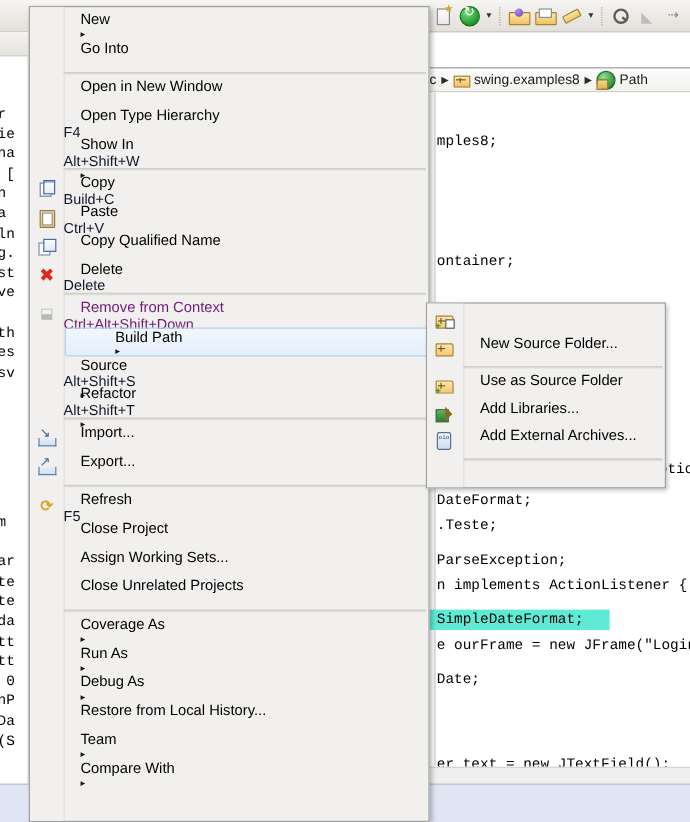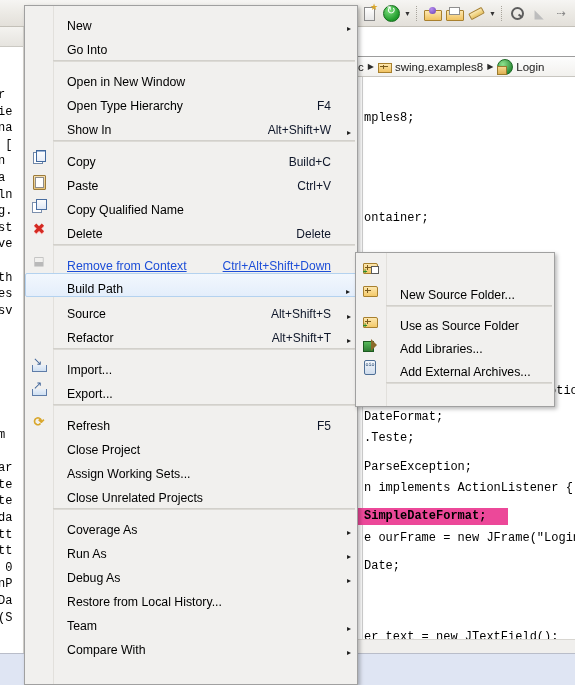--- a/index.html
+++ b/index.html
@@ -71,21 +71,21 @@
   }
   .code {
     position: absolute; left: 0px; top: 0px;
     font-family: "Liberation Mono", monospace;
     font-size: 12px;
     line-height: 16.6px;
     white-space: pre;
     color: #000000;
   }
   .code .ln { display: block; height: 16.6px; padding-left: 8px; }
-  .code .hl { background: #ec4899; font-weight: bold; }
+  .code .hl { background: #5eead4; }
 
   .editor-hscroll {
     position: absolute; left: 356px; top: 639px;
     width: 219px; height: 14px;
     background: #f0efed;
     border-top: 1px solid #d8d6d1;
   }
   .bottom-panel {
     position: absolute; left: 356px; top: 653px;
     width: 219px; height: 32px;
@@ -141,48 +141,50 @@
     background: #f1f0ee;
   }
   .menu .railline {
     position: absolute; left: 28px; top: 0; bottom: 0;
     width: 1px; background: #e2e0dc;
   }
   .menu-inner { position: relative; padding: 3px 0; }
 
   .mi {
     position: relative;
-    display: flex; align-items: flex-end;
+    display: flex; align-items: flex-start;
     height: 24px;
     padding-left: 28px;
     padding-right: 6px;
     box-sizing: border-box;
     white-space: nowrap;
+    flex-direction: column;
   }
   .mi.h22 { height: 23px; }
   .mi-icon {
     position: absolute; left: 4px; top: 50%;
     transform: translateY(-50%);
     width: 20px; height: 18px;
     display: flex; align-items: center; justify-content: center;
     font-size: 13px; line-height: 1;
   }
   .mi-label { padding-left: 14px; flex: 1 1 auto; }
   .mi-accel { color: #0f172a; font-size: 12px; padding-right: 2px; }
   .mi-sub {
     font-size: 8px; color: #1a1a1a; width: 12px;
     text-align: right; padding-left: 6px;
   }
   .mi.disabled .mi-label,
-  .mi.disabled .mi-accel { color: #1d4ed8; text-decoration: underline; }
+  .mi.disabled .mi-accel { color: #701a75; }
   .mi.sel {
     background: linear-gradient(to bottom, #f2f7fd, #e4eefb);
     border: 1px solid #b4d2ef;
     border-radius: 2px;
     padding-left: 27px;
+    margin-left: 29px;
   }
   .sep {
     height: 1px; margin: 3px 2px 3px 28px;
     background: #dcdad5;
     border-top: 1px solid #d2d0cb;
   }
 
   .menu-sub {
     left: 355px; top: 252px;
     width: 200px; height: 155px;
@@ -434,21 +436,21 @@
       <span>c</span>
     </span>
     <span class="bc-sep">▶</span>
     <span class="bc-seg">
       <span class="bc-ico bc-pkg"></span>
       <span>swing.examples8</span>
     </span>
     <span class="bc-sep">▶</span>
     <span class="bc-seg">
       <span class="bc-ico bc-cls"></span>
-      <span>Login</span>
+      <span>Path</span>
     </span>
   </div>
 
   <div class="editor">
     <div class="gutter"></div>
     <div class="code">
       <span class="ln">mples8;</span>
       <span class="ln"></span>
       <span class="ln">ontainer;</span>
       <span class="ln">ventQueue;</span>

